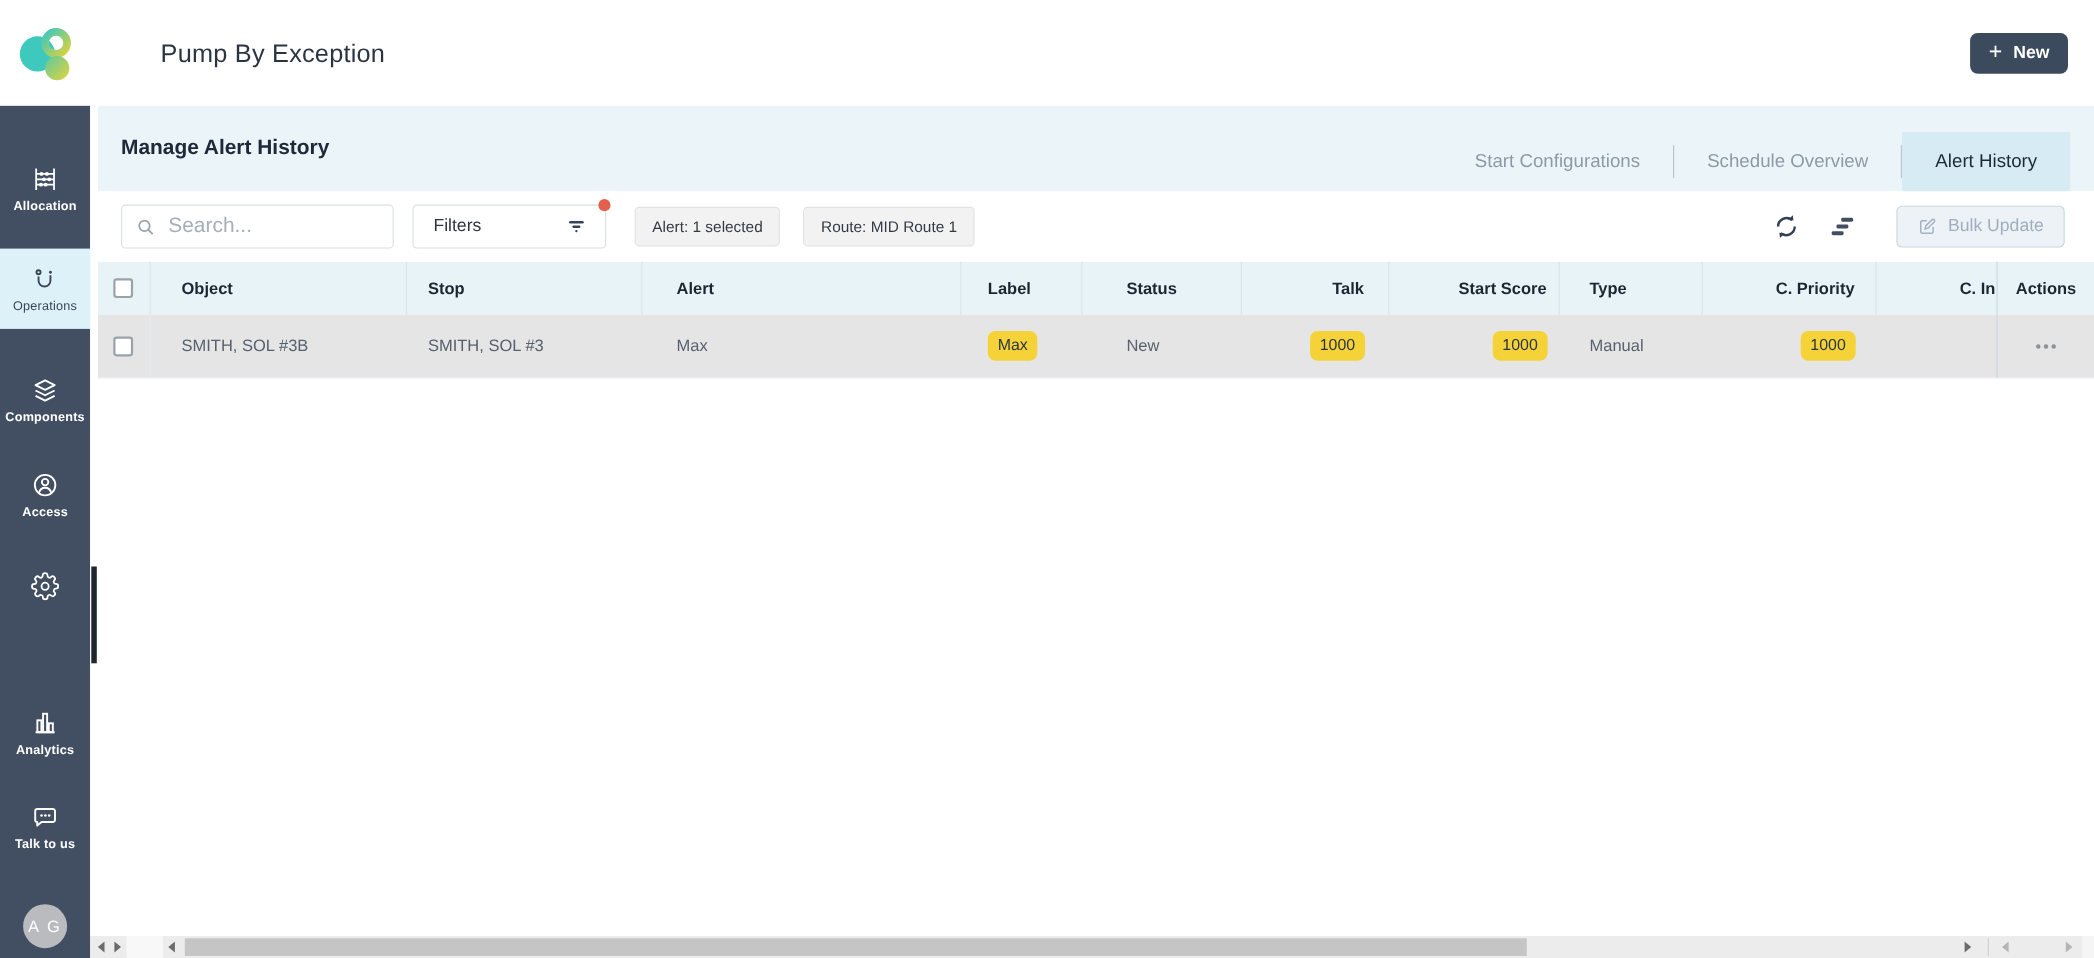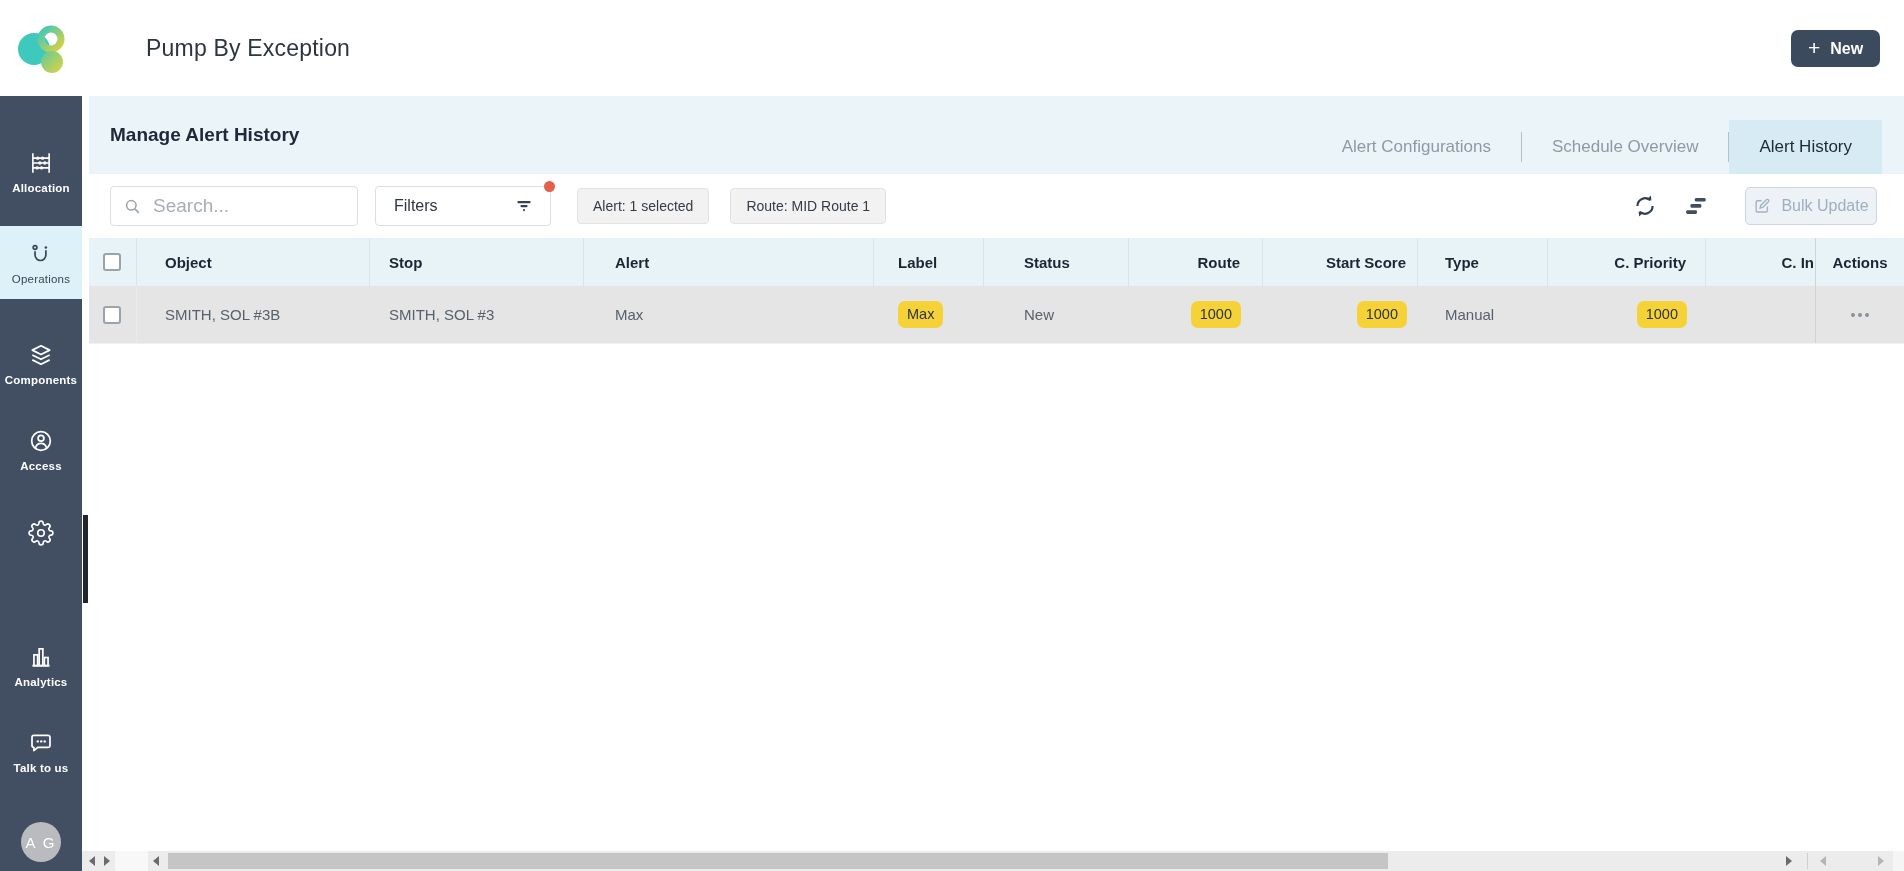--- a/index.html
+++ b/index.html
@@ -38,21 +38,21 @@
   .search-box input{border:none;outline:none;flex:1;font-size:19px;color:#3a434e;font-family:inherit;background:transparent;min-width:0;}
   .search-box input::placeholder{color:#a6aeb8;}
   .filters-btn{position:relative;margin-left:17px;width:176px;height:40px;border:1px solid #d9dfe5;border-radius:4px;background:#fff;display:flex;align-items:center;justify-content:space-between;padding:0 16px 0 18px;box-sizing:border-box;cursor:pointer;}
   .filters-label{font-size:16px;color:#2c3542;}
   .filters-dot{position:absolute;top:-6px;right:-5px;width:11px;height:11px;border-radius:50%;background:#E4604E;}
   .chip{margin-left:26px;height:34px;background:#f2f2f2;border:1px solid #e2e2e2;border-radius:4px;display:flex;align-items:center;padding:0 15px;font-size:14px;color:#333b45;cursor:pointer;white-space:nowrap;}
   .chip + .chip{margin-left:21px;}
   .tb-spacer{flex:1;}
   .icon-btn{width:26px;height:26px;background:none;border:none;padding:0;cursor:pointer;display:block;}
   .icon-btn + .icon-btn{margin-left:26px;}
-  .bulk-btn{margin-left:35px;margin-right:27px;width:132px;height:38px;border:1px solid #c9d6e1;border-radius:5px;background:#edf2f7;color:#9fafbf;font-size:16px;display:flex;align-items:center;justify-content:center;gap:10px;cursor:default;font-family:inherit;}
+  .bulk-btn{margin-left:35px;margin-right:27px;width:153px;height:38px;border:1px solid #c9d6e1;border-radius:5px;background:#edf2f7;color:#9fafbf;font-size:16px;display:flex;align-items:center;justify-content:center;gap:10px;cursor:default;font-family:inherit;}
 
   
   .thead{position:absolute;left:89px;right:0;top:238px;height:48px;background:#E8F3F7;display:flex;font-size:15px;font-weight:700;color:#1c2633;box-sizing:border-box;}
   .trow{position:absolute;left:89px;right:0;top:286px;height:58px;background:#e5e5e5;border-bottom:1px solid #eef1f5;display:flex;font-size:15px;color:#57616e;box-sizing:border-box;}
   .cell{display:flex;align-items:center;box-sizing:border-box;white-space:nowrap;overflow:hidden;}
   .sep-r{border-right:1px solid #dbe3e9;}
   .row-sep{border-right:1px solid #e6ebef;}
   .c-check{width:48px;padding-left:14px;}
   .c-object{width:233px;padding-left:28px;}
   .c-stop{width:214px;padding-left:19px;}
@@ -184,21 +184,21 @@
     <div class="avatar">A G</div>
   </div>
 
   <div class="side-scrollbar">
     <div class="side-thumb"></div>
   </div>
 
   <div class="band">
     <div class="section-title">Manage Alert History</div>
     <div class="tabs">
-      <div class="tab">Alert Configurations</div>
+      <div class="tab">Start Configurations</div>
       <div class="tab-sep"></div>
       <div class="tab">Schedule Overview</div>
       <div class="tab-sep"></div>
       <div class="tab active">Alert History</div>
     </div>
   </div>
 
   <div class="toolbar">
     <div class="search-box">
       <svg width="19" height="19" viewBox="0 0 24 24" fill="none" stroke="#9aa3ad" stroke-width="2">
@@ -251,21 +251,21 @@
 
   <div class="thead">
     <div class="cell c-check sep-r">
       <div class="checkbox"></div>
     </div>
     <div class="cell c-object sep-r">Object</div>
     <div class="cell c-stop sep-r">Stop</div>
     <div class="cell c-alert sep-r">Alert</div>
     <div class="cell c-label sep-r">Label</div>
     <div class="cell c-status sep-r">Status</div>
-    <div class="cell c-score sep-r">Route</div>
+    <div class="cell c-score sep-r">Talk</div>
     <div class="cell c-sscore sep-r">Start Score</div>
     <div class="cell c-type sep-r">Type</div>
     <div class="cell c-cpr sep-r">C. Priority</div>
     <div class="cell c-cin">C. In</div>
     <div class="cell c-actions">Actions</div>
   </div>
 
   <div class="trow">
     <div class="cell c-check row-sep">
       <div class="checkbox"></div>

